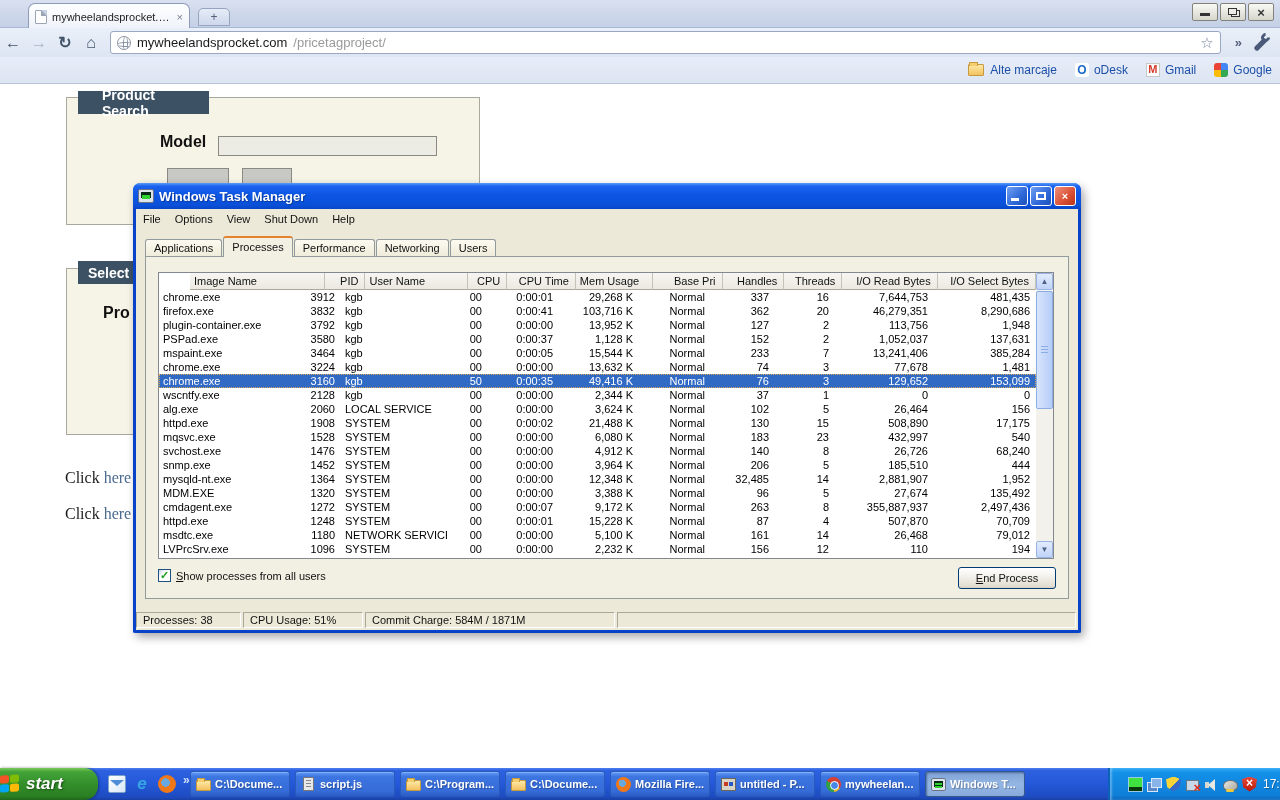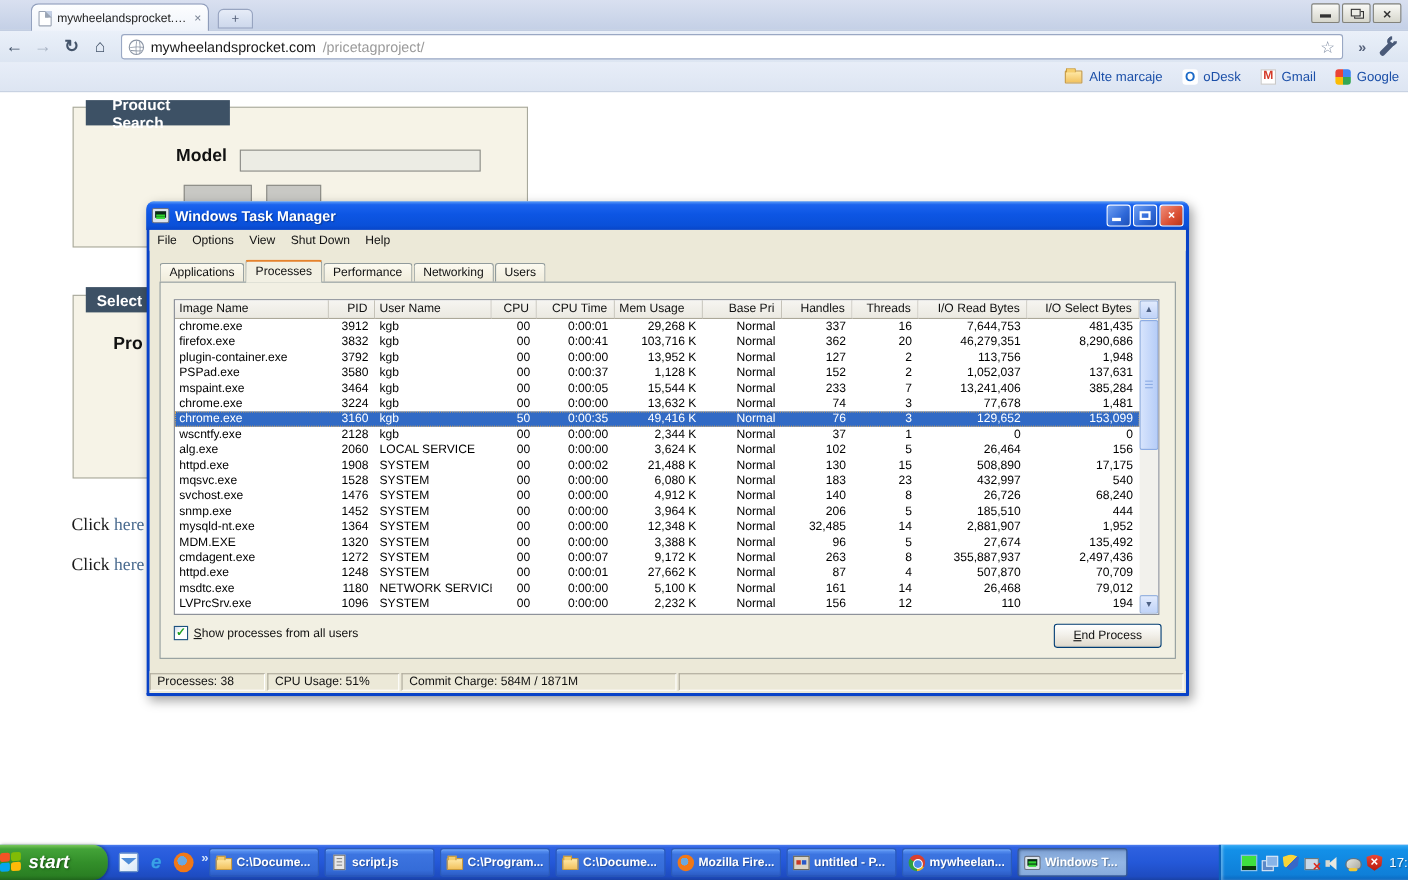--- a/index.html
+++ b/index.html
@@ -106,21 +106,21 @@
   .tm-tabs { position:absolute; left:9px; top:53px; height:21px; display:flex; align-items:flex-end; gap:1px; }
   .tm-tab { height:18px; background:linear-gradient(180deg,#FCFAF0,#EFEBDA); border:1px solid #919B9C; border-bottom:none;
     border-radius:3px 3px 0 0; font-size:11px; color:#111; padding:2px 8px 0 8px; }
   .tm-tab.active { height:21px; background:#F2F0E3; border-top:2px solid #E5822D; padding-top:3px; position:relative; z-index:2; }
 
   .tm-tabpage { position:absolute; left:9px; top:73px; width:924px; height:343px;
     background:#F2F0E3; border:1px solid #919B9C; }
   .proc-box { position:absolute; left:12px; top:15px; width:896px; height:287px; background:#fff;
     border:1px solid #828790; overflow:hidden; }
   .proc-table { position:absolute; left:0; top:0; width:877px; }
-  .thead { display:flex; height:17px; }
+  .thead { display:flex; height:17px;margin-left:31px; }
   .th { background:linear-gradient(180deg,#F6F5F1,#EBE9E1); border-right:1px solid #C5C2B8; border-bottom:1px solid #ACA899;
     font-size:11px; color:#111; padding:2px 6px 0 4px; white-space:nowrap; overflow:hidden; }
   .th.ar { text-align:right; }
   .tbody { position:relative; }
   .tr { display:flex; height:14px; line-height:14px; }
   .td { font-size:11px; color:#000; padding:0 6px 0 4px; white-space:nowrap; overflow:hidden; }
   .td.ar { text-align:right; }
   .tr.selected { background:#316AC5; outline:1px dotted #D8A858; outline-offset:-1px; }
   .tr.selected .td { color:#fff; }
   .c0{width:140px;} .c1{width:42px;} .c2{width:106px;} .c3{width:41px;} .c4{width:71px;}
@@ -544,21 +544,21 @@
               <span class="td c8 ar">8</span>
               <span class="td c9 ar">355,887,937</span>
               <span class="td c10 ar">2,497,436</span>
             </div>
             <div class="tr">
               <span class="td c0">httpd.exe</span>
               <span class="td c1 ar">1248</span>
               <span class="td c2">SYSTEM</span>
               <span class="td c3 ar">00</span>
               <span class="td c4 ar">0:00:01</span>
-              <span class="td c5 ar">27,662 K</span>
+              <span class="td c5 ar">15,228 K</span>
               <span class="td c6 ar">Normal</span>
               <span class="td c7 ar">87</span>
               <span class="td c8 ar">4</span>
               <span class="td c9 ar">507,870</span>
               <span class="td c10 ar">70,709</span>
             </div>
             <div class="tr">
               <span class="td c0">msdtc.exe</span>
               <span class="td c1 ar">1180</span>
               <span class="td c2">NETWORK SERVICE</span>

